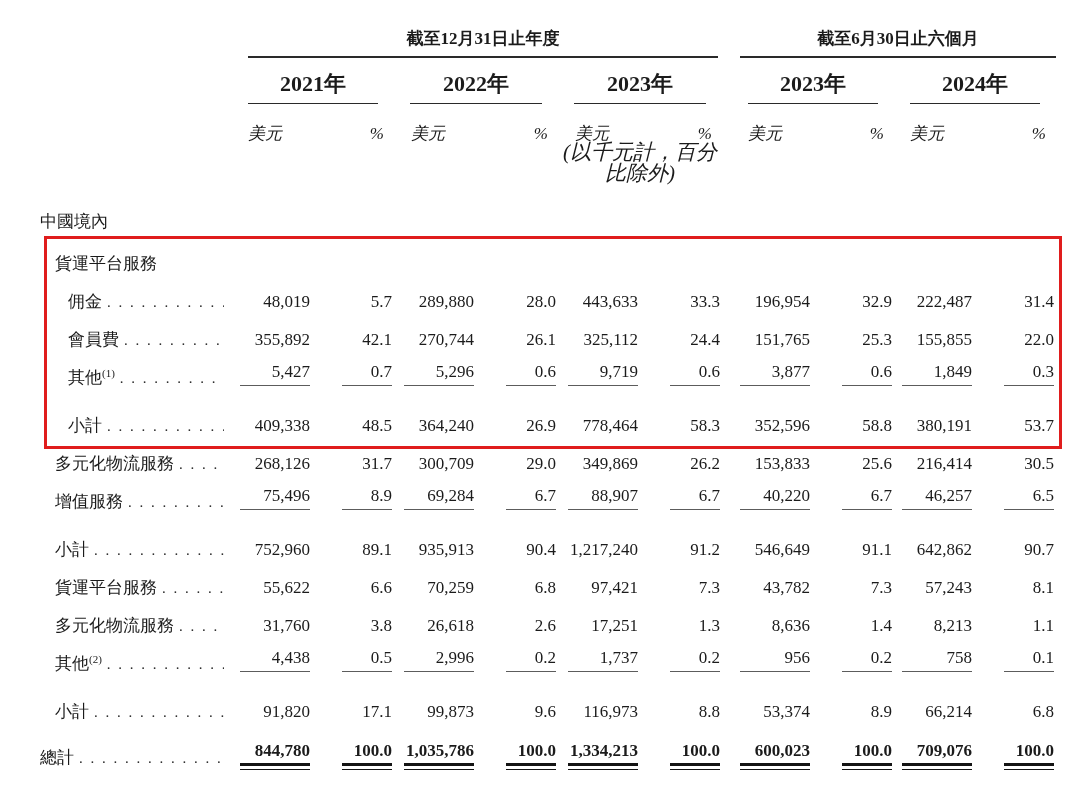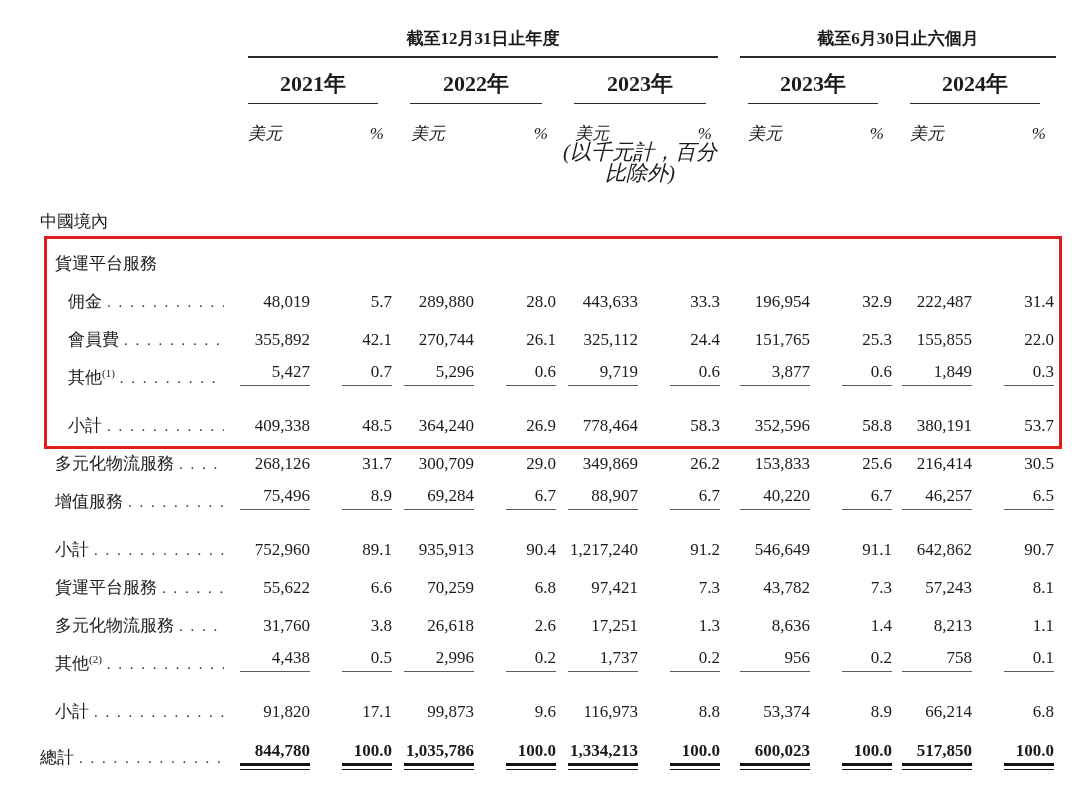--- a/index.html
+++ b/index.html
@@ -352,19 +352,19 @@
           </td>
           <td class="usdc"><span class="v usd">844,780</span></td>
           <td class="pctc"><span class="v pct">100.0</span></td>
           <td class="usdc"><span class="v usd">1,035,786</span></td>
           <td class="pctc"><span class="v pct">100.0</span></td>
           <td class="usdc"><span class="v usd">1,334,213</span></td>
           <td class="pctc"><span class="v pct">100.0</span></td>
           <td></td>
           <td class="usdc"><span class="v usd">600,023</span></td>
           <td class="pctc"><span class="v pct">100.0</span></td>
-          <td class="usdc"><span class="v usd">517,850</span></td>
+          <td class="usdc"><span class="v usd">709,076</span></td>
           <td class="pctc"><span class="v pct">100.0</span></td>
         </tr>
       </tbody>
   </table>
   <div class="redbox" id="redbox" style="left: 44px; top: 236px; width: 1018.03px; height: 213px; border-color: rgb(224, 29, 29);"></div>
 </div>
 
 </body></html>

